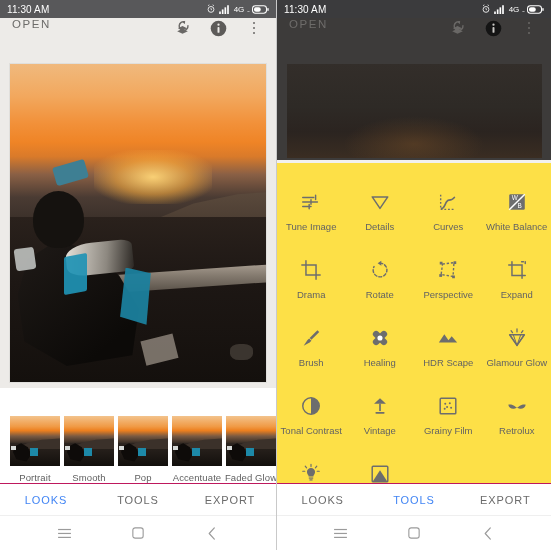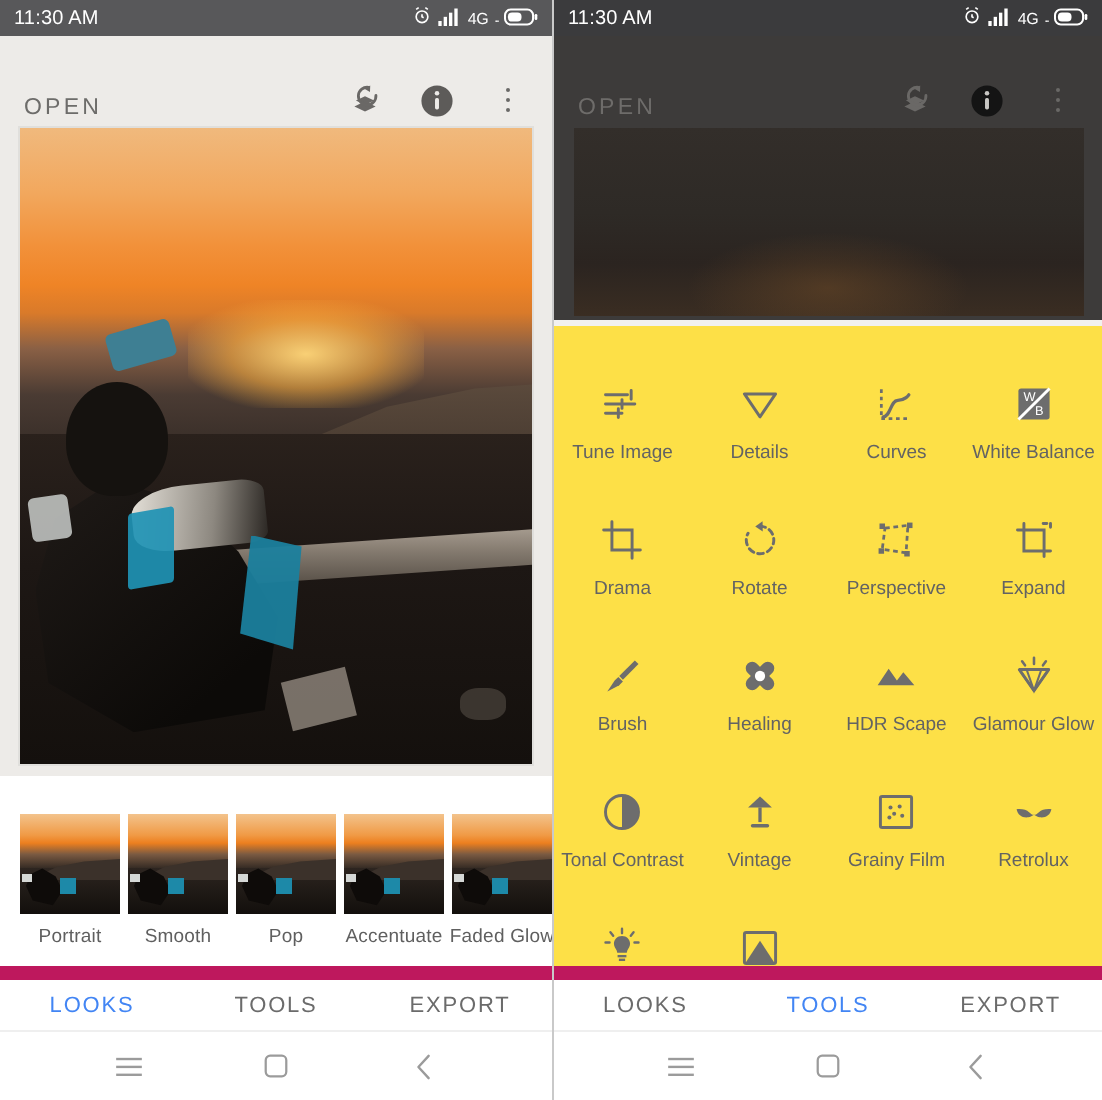--- a/index.html
+++ b/index.html
@@ -26,21 +26,21 @@
   .statusbar.dark { background: #3b3b3d; }
   .status-time { font-size: 10px; letter-spacing: .1px; }
   .status-right { margin-left: auto; display: flex; align-items: center; gap: 3px; }
   .st-ico { display: block; }
   .st-4g { font-size: 8px; letter-spacing: -.2px; }
   .st-dots { font-size: 7px; letter-spacing: -1px; }
 
   
   .appbar {
     height: 42px; width: 100%;
-    display: flex; align-items: flex-end;
+    display: flex; align-items: flex-start;
     padding: 0 12px;
     background: #edebe8;
   }
   .appbar.dark { background: #3d3b3a; }
   .open-label {
     font-size: 11.5px; letter-spacing: 1.6px;
     color: #6d6c6a;
   }
   .appbar.dark .open-label { color: #6e6c6a; }
   .appbar-icons { margin-left: auto; display: flex; align-items: center; gap: 16px; }
@@ -163,21 +163,21 @@
   }
   .photo-dark .d-glow {
     position:absolute; left:22%; top:55%; width:56%; height:60%;
     background: radial-gradient(ellipse at center, rgba(120,80,40,.45), rgba(60,40,25,0) 70%);
   }
 
   
   .looks-strip {
     position:absolute; left:0; right:0; top:388px; height: 95px;
     background: #ffffff;
-    display: flex; align-items: center;
+    display: flex; align-items: flex-end;
     padding: 10px 0 0 10px;
     overflow: hidden;
   }
   .look {
     width: 50px; margin-right: 4px; flex: 0 0 auto;
     display:flex; flex-direction: column; align-items: center;
   }
   .look-thumb {
     width: 50px; height: 50px; position: relative; overflow: hidden;
     background: #1a1512;
@@ -225,21 +225,21 @@
   .tool-name {
     margin-top: 6px; font-size: 9.5px; color: #636363;
     text-align:center; line-height: 11px; max-width: 62px;
   }
 
   
   .tabbar {
     position:absolute; left:0; right:0; bottom: 35px; height: 32px;
     background:#ffffff;
     display:flex; align-items:center;
-    border-top: 7px solid #be185d;
+    border-top: 1px solid #be185d;
     justify-content: center;
   }
   .tab {
     flex:1; text-align:center; font-size: 11px; letter-spacing: .9px;
     color:#6b6b6b; cursor:pointer;
   }
   .tab.active { color: #4285f4; }
 
   
   .navbar {

